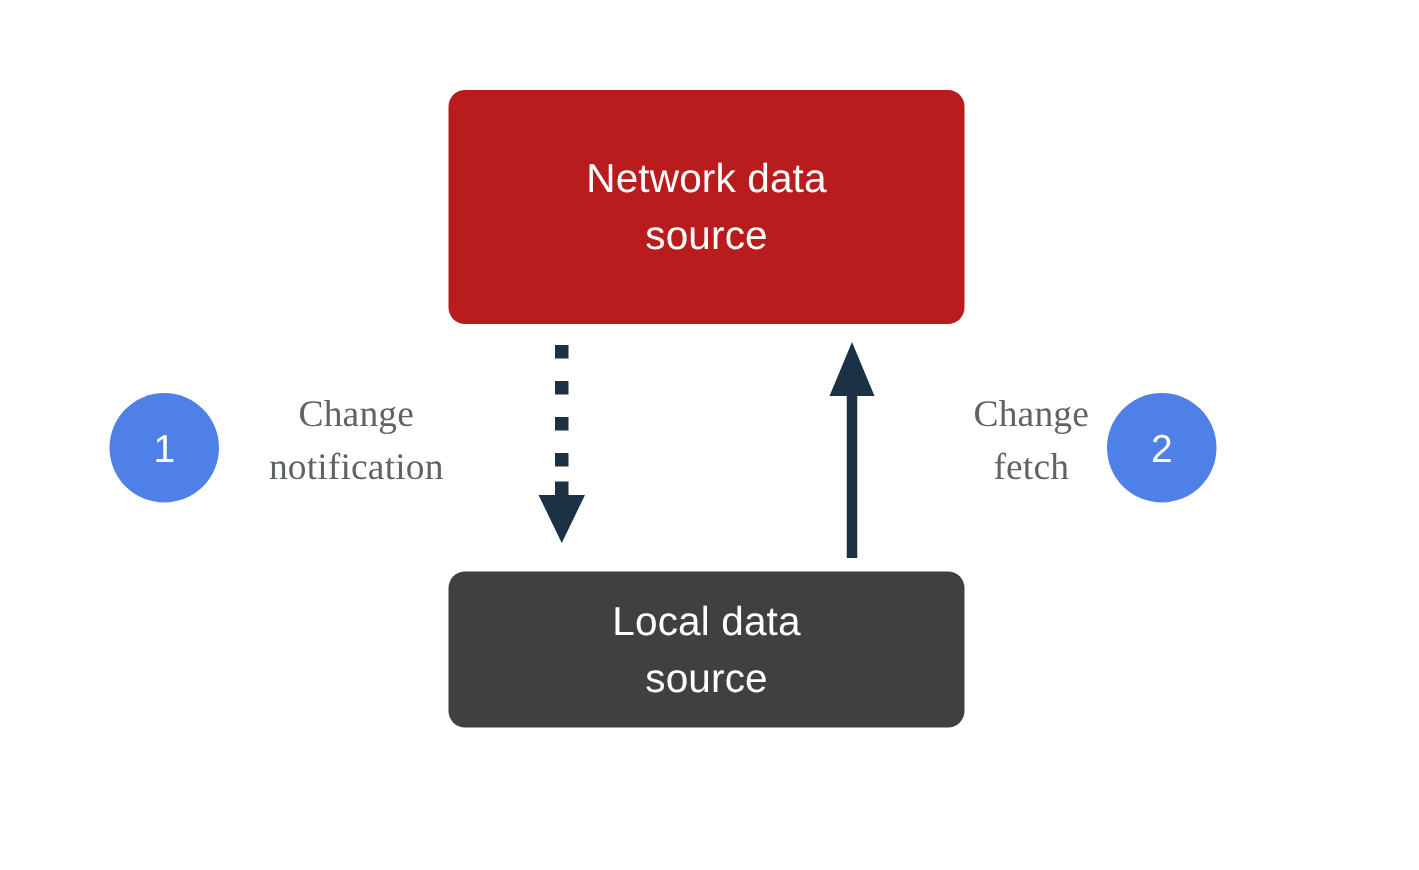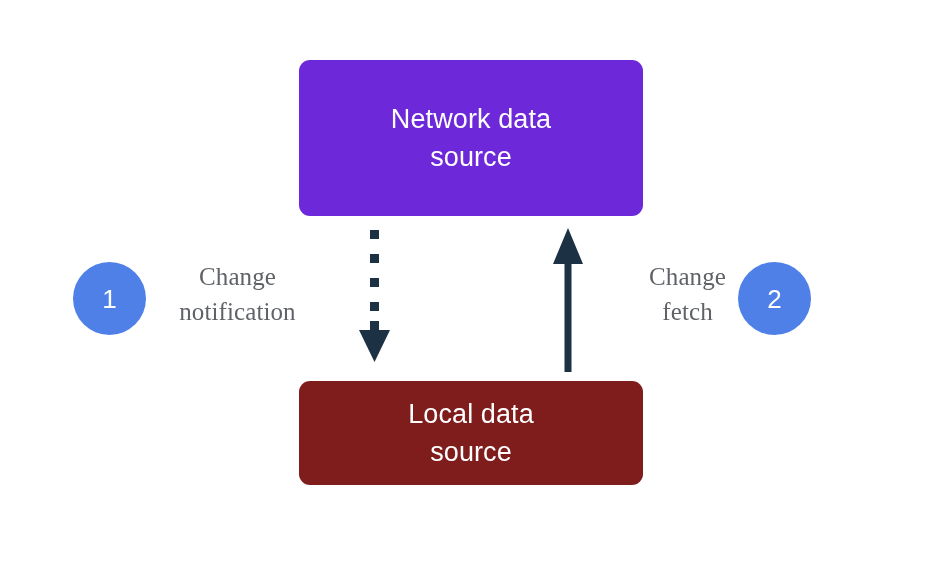--- a/index.html
+++ b/index.html
@@ -95,26 +95,26 @@
     overflow: visible;
   }
   #arrow-notification { left: 352px; top: 222px; }
   #arrow-fetch { left: 545px; top: 222px; }
 </style>
 </head>
 <body>
 
 <div id="canvas" style="background: rgb(255, 255, 255);">
 
-  <div id="network-box" class="node-box" style="background: #6d28d9; color: rgb(255, 255, 255);">
+  <div id="network-box" class="node-box" style="background: #b91c1c; color: rgb(255, 255, 255);">
     <span>Network data
 source</span>
   </div>
 
-  <div id="local-box" class="node-box" style="background: #7f1d1d; color: rgb(255, 255, 255);">
+  <div id="local-box" class="node-box" style="background: #404040; color: rgb(255, 255, 255);">
     <span>Local data
 source</span>
   </div>
 
   <div id="step-1-circle" class="step-circle" style="background: rgb(79, 128, 232); color: rgb(255, 255, 255);">
     <span>1</span>
   </div>
 
   <div id="label-change-notification" class="edge-label" style="color: rgb(95, 99, 104);">Change
 notification</div>

